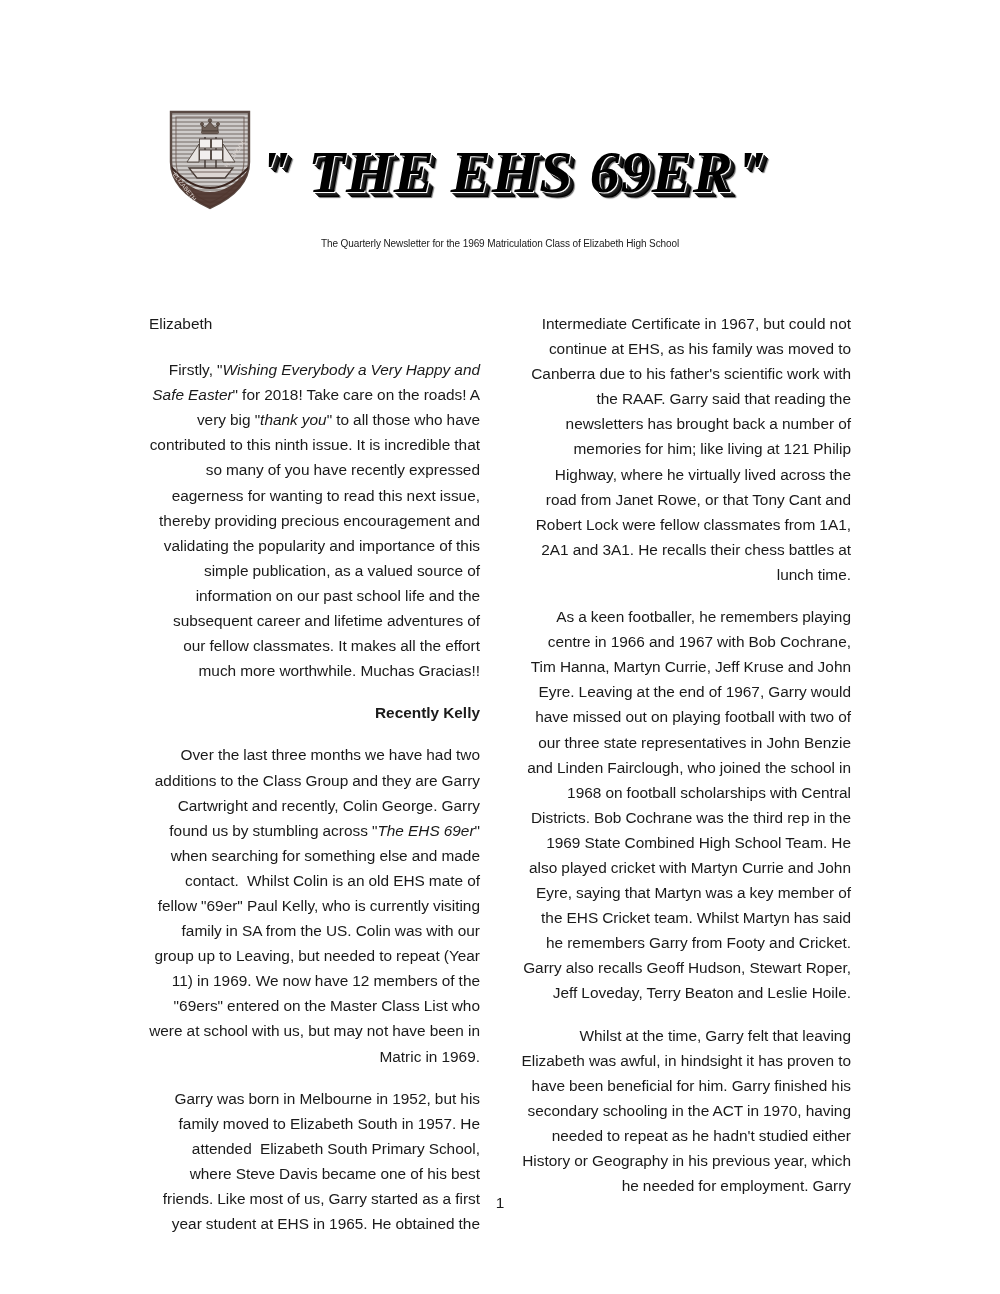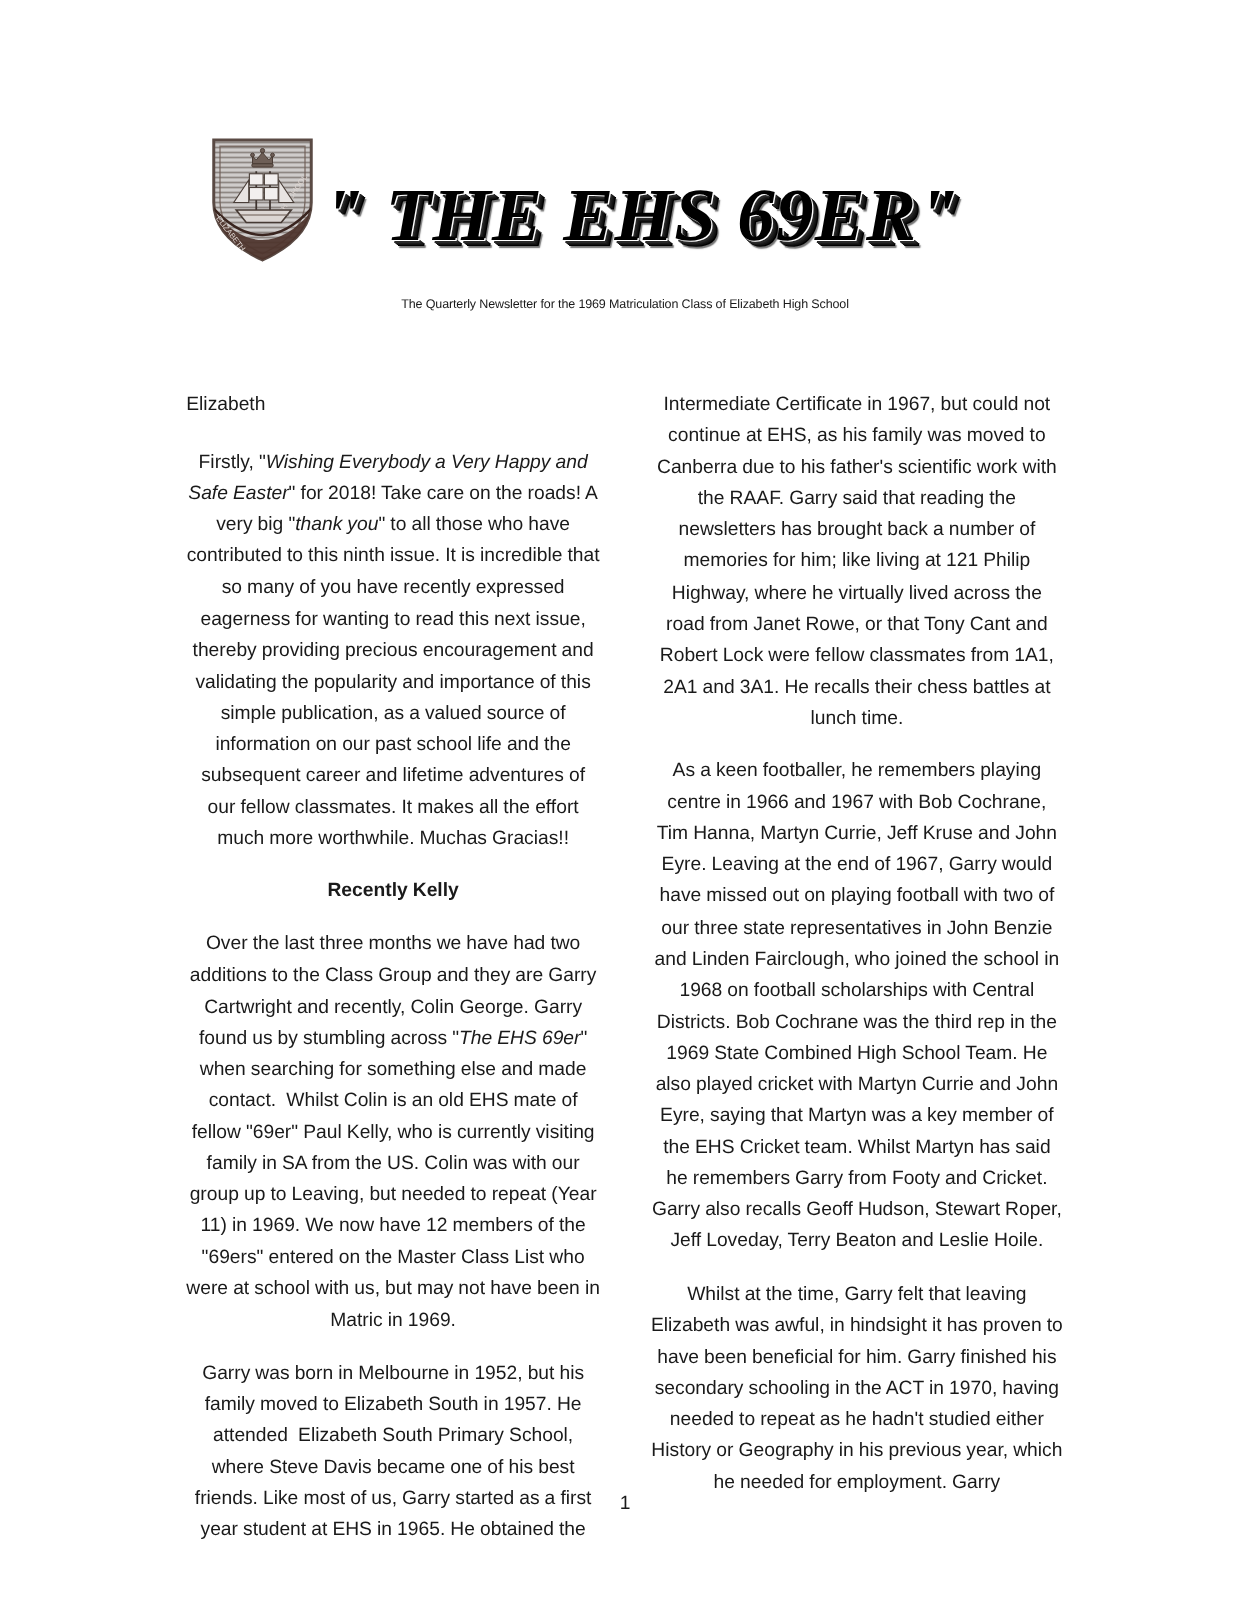--- a/index.html
+++ b/index.html
@@ -83,21 +83,21 @@
     float: left;
   }
   .col-left  { margin-right: 40px; }
   .col::after { content: ""; display: block; clear: both; }
 
   p.para, p.heading {
     margin: 0 0 17px 0;
     font-size: 15.4px;
     line-height: 25.1px;
     color: #1a1a1a;
-    text-align: center;
+    text-align: right;
     word-spacing: -0.2px;
     white-space: pre-wrap;
   }
   p.heading {
     font-weight: bold;
   }
   p.plain-heading {
     margin: 0 0 21px 0;
     font-size: 15.4px;
     line-height: 25.1px;

